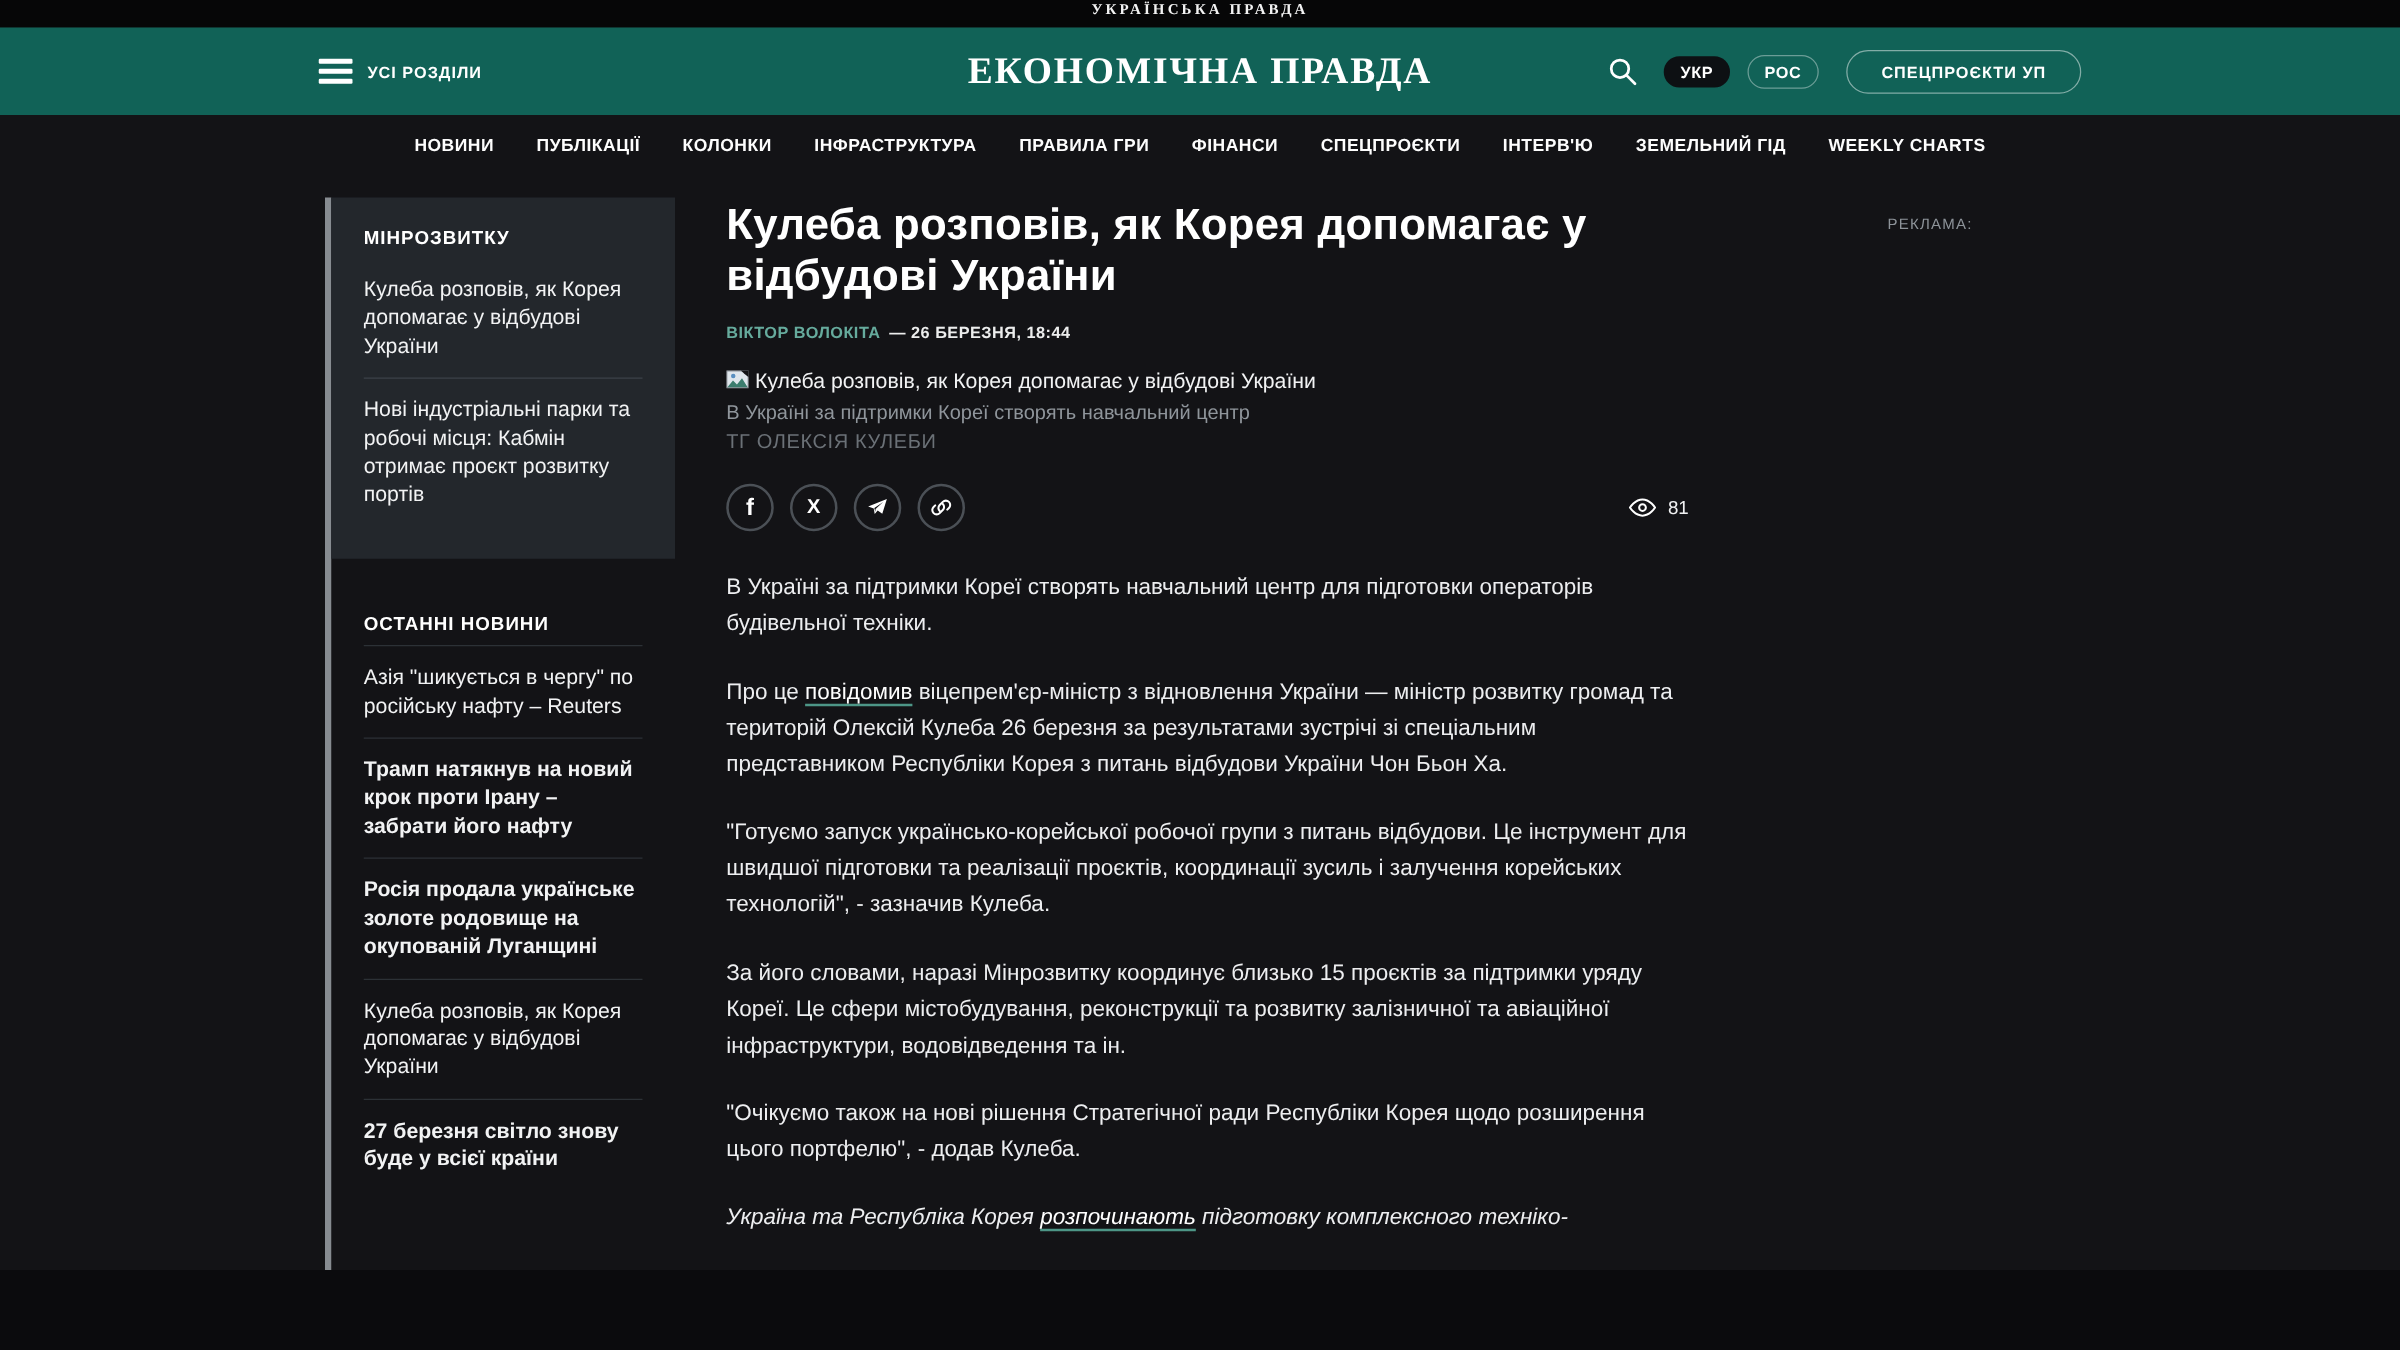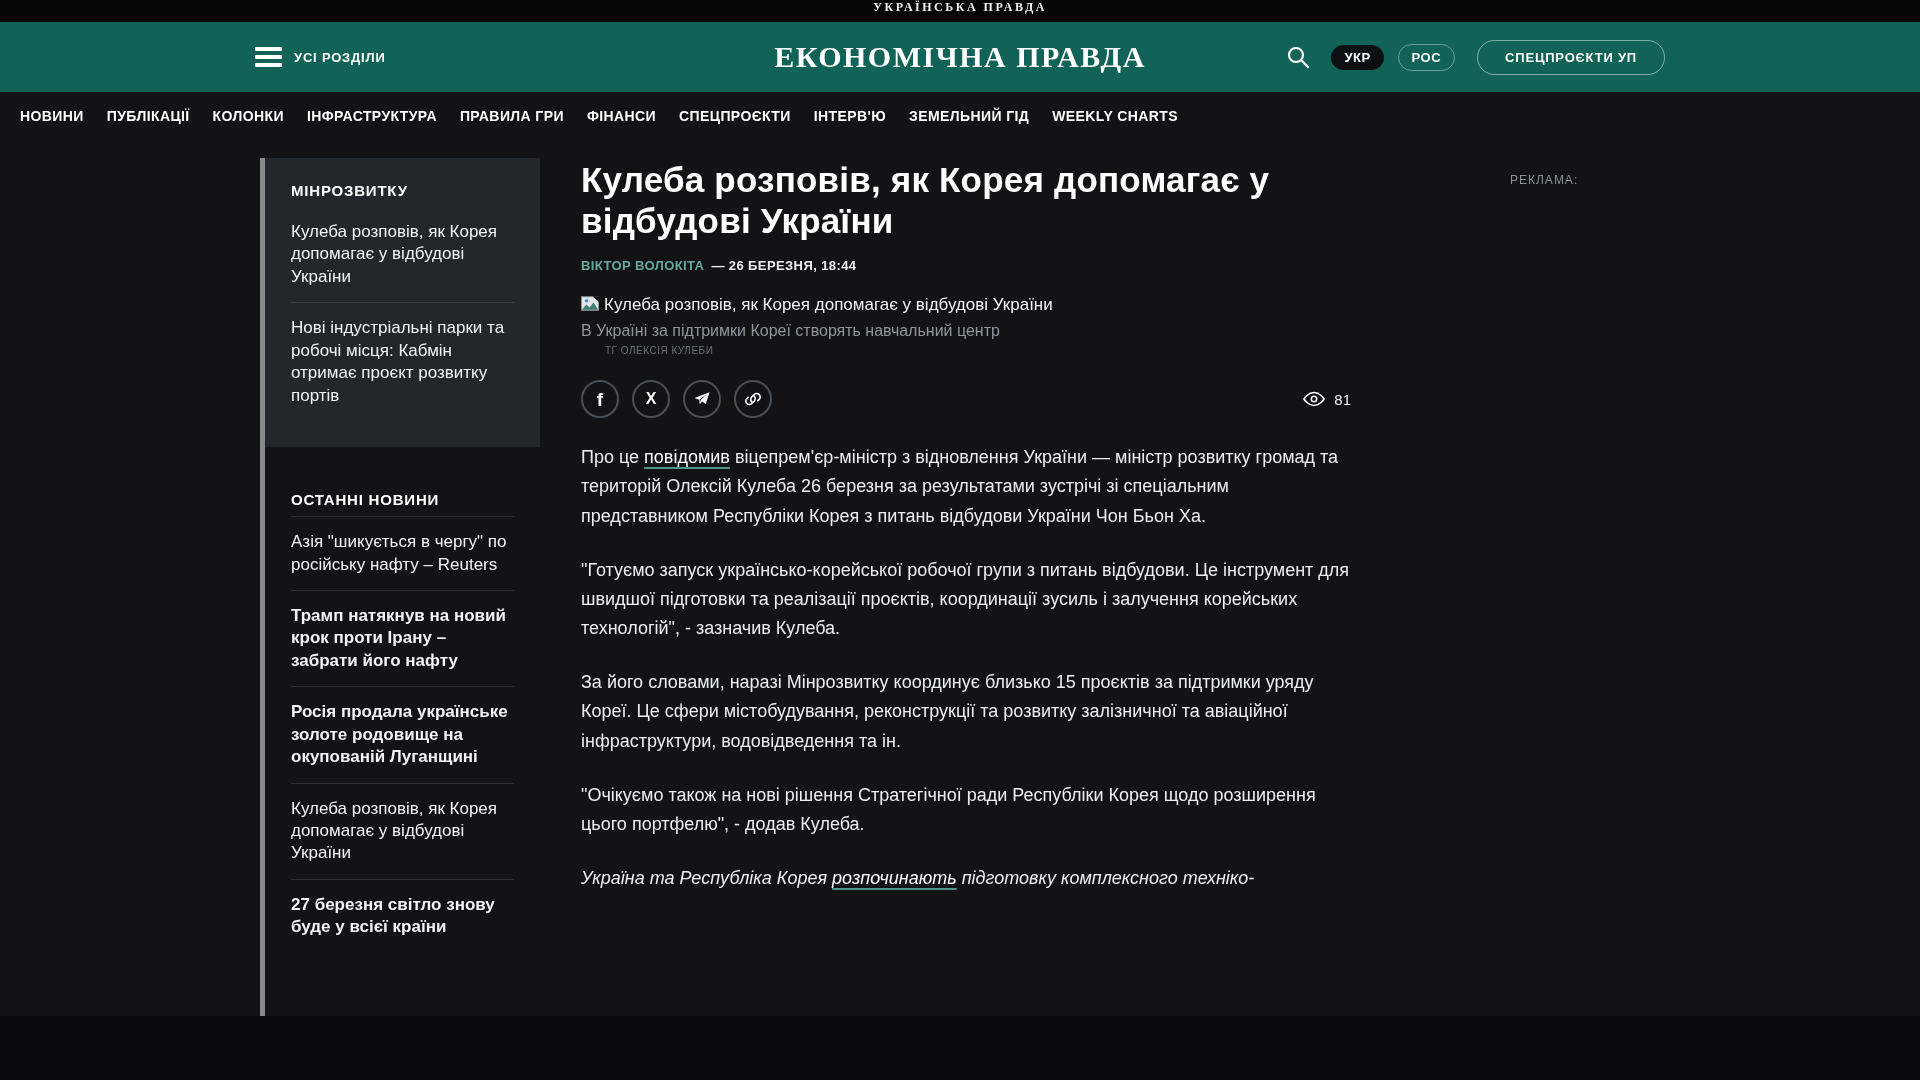--- a/index.html
+++ b/index.html
@@ -49,21 +49,21 @@
   .support-btn {
     border:1.5px solid rgba(255,255,255,.48); border-radius:19px;
     padding:9px 27px; font-size:13px; font-weight:600; letter-spacing:.8px;
     color:#fff; background:transparent; cursor:pointer; margin-left:8px;
     font-family:"Liberation Sans", sans-serif;
   }
 
   
   .nav {
     height:48px; flex:0 0 auto; background:#131316;
-    display:flex; align-items:center; gap:23px;padding-left:20px;
+    display:flex; align-items:center; justify-content:center; gap:34px;
   }
   .nav-item {
     font-size:14px; font-weight:700; letter-spacing:.4px; color:#fdfdfd;
     cursor:pointer; white-space:nowrap;
   }
 
   
   .container {
     width:1400px; margin:0 auto; flex:1 1 auto;
     display:grid; grid-template-columns:280px 770px 1fr; column-gap:41px;
@@ -91,21 +91,21 @@
     letter-spacing:.2px;
   }
   .byline { font-size:13px; font-weight:700; letter-spacing:.4px; display:flex; gap:7px; align-items:baseline; }
   .byline .author { color:#66ab9d; cursor:pointer; }
   .byline .date { color:#eceded; }
 
   .figure { margin-top:22px; }
   .broken-line { display:flex; align-items:flex-start; gap:5px; font-size:17px; color:#f2f3f4; line-height:1.2; }
   .broken-img-icon { flex:0 0 auto; margin-top:1px; }
   .caption { margin-top:7px; font-size:16px; color:#8f959b; }
-  .credit { margin-top:5px; font-size:10px; letter-spacing:.5px; color:#6b7177;margin-left:24px; }
+  .credit { margin-top:5px; font-size:16px; letter-spacing:.5px; color:#6b7177; }
 
   .share-row { display:flex; align-items:center; margin-top:24px; width:100%; }
   .share-btn {
     width:38px; height:38px; border:2px solid #4b5056; border-radius:50%;
     display:flex; align-items:center; justify-content:center;
     margin-right:13px; color:#fff; cursor:pointer; background:transparent;
   }
   .share-glyph-f { font-family:"Liberation Sans",sans-serif; font-weight:700; font-size:19px; line-height:1; }
   .share-glyph-x { font-family:"Liberation Sans",sans-serif; font-weight:900; font-size:16px; line-height:1; }
   .views { margin-left:auto; display:flex; align-items:center; gap:9px; font-size:15px; color:#f0f1f2; }
@@ -249,20 +249,21 @@
           <svg width="22" height="16" viewBox="0 0 22 16" fill="none" stroke="#ffffff" stroke-width="1.6">
             <path d="M1 8s3.8-6.5 10-6.5S21 8 21 8s-3.8 6.5-10 6.5S1 8 1 8z"></path>
             <circle cx="11" cy="8" r="2.7"></circle>
           </svg>
         </span>
         <span>81</span>
       </span>
     </div>
 
     <div class="body-text">
+      <p class="first">В Україні за підтримки Кореї створять навчальний центр для підготовки операторів будівельної техніки.</p>
       <p><span>Про це </span><span class="inline-link">повідомив</span><span> віцепрем'єр-міністр з відновлення України — міністр розвитку громад та територій Олексій Кулеба 26 березня за результатами зустрічі зі спеціальним представником Республіки Корея з питань відбудови України Чон Бьон Ха.</span></p>
       <p>"Готуємо запуск українсько-корейської робочої групи з питань відбудови. Це інструмент для швидшої підготовки та реалізації проєктів, координації зусиль і залучення корейських технологій", - зазначив Кулеба.</p>
       <p>За його словами, наразі Мінрозвитку координує близько 15 проєктів за підтримки уряду Кореї. Це сфери містобудування, реконструкції та розвитку залізничної та авіаційної інфраструктури, водовідведення та ін.</p>
       <p>"Очікуємо також на нові рішення Стратегічної ради Республіки Корея щодо розширення цього портфелю", - додав Кулеба.</p>
       <p class="italic-p"><span>Україна та Республіка Корея </span><span class="inline-link">розпочинають</span><span> підготовку комплексного техніко-</span></p>
     </div>
   </main>
 
   <aside class="ad-rail">
     <span class="ad-label">РЕКЛАМА:</span>

